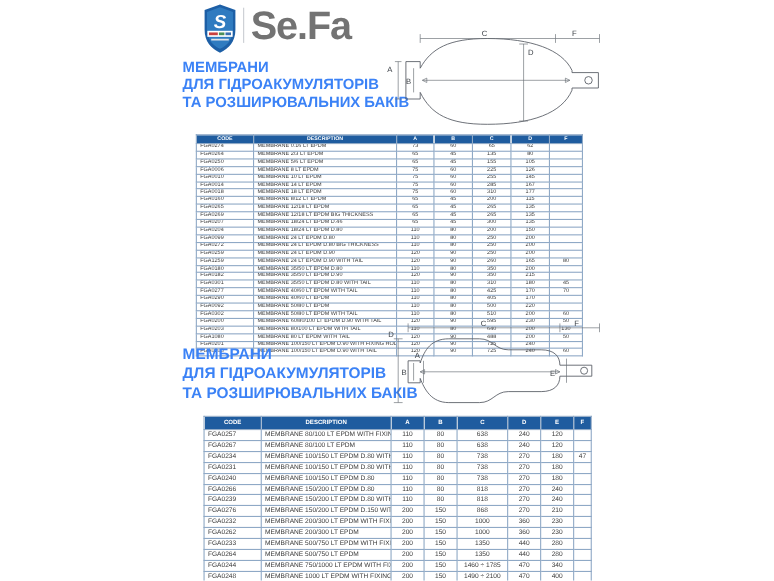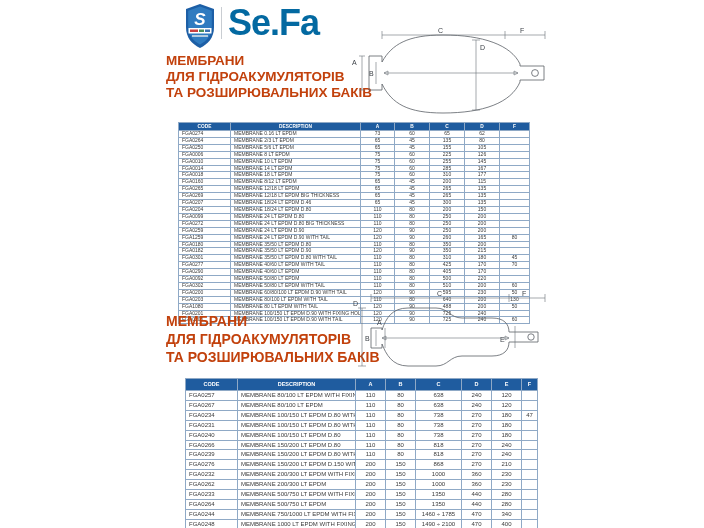--- a/index.html
+++ b/index.html
@@ -2,24 +2,24 @@
 <html><head>
 <meta charset="utf-8">
 <style>
   html,body{margin:0;padding:0;background:#fff;}
   .page{position:relative;width:704px;height:528px;background:#fff;overflow:hidden;
         font-family:"Liberation Sans",sans-serif;}
 
   
   .logo-row{position:absolute;left:184px;top:3px;height:46px;display:flex;align-items:flex-start;}
   .logo-divider{width:1px;height:32px;background:#c9cdd2;margin:4px 6px 0 5px;}
-  .brand{font-size:36px;font-weight:bold;color:#0369a1;letter-spacing:-1px;line-height:40px;}
+  .brand{font-size:36px;font-weight:bold;color:#737373;letter-spacing:-1px;line-height:40px;}
 
   
-  .sec-title{position:absolute;color:#c2410c;font-weight:bold;}
+  .sec-title{position:absolute;color:#3b82f6;font-weight:bold;}
   .sec-title.one{left:166px;top:53px;font-size:13.5px;line-height:16px;}
   .sec-title.two{left:166px;top:312px;font-size:14px;line-height:18px;}
   .sec-title div{white-space:nowrap;}
 
   
   .diag{position:absolute;}
   .diag.one{left:348px;top:26px;}
   .diag.two{left:352px;top:290px;}
   .diag path,.diag line,.diag circle{fill:none;stroke:#5a5f66;stroke-width:0.8;}
   .diag .dim{stroke:#6a6f76;stroke-width:0.6;}

